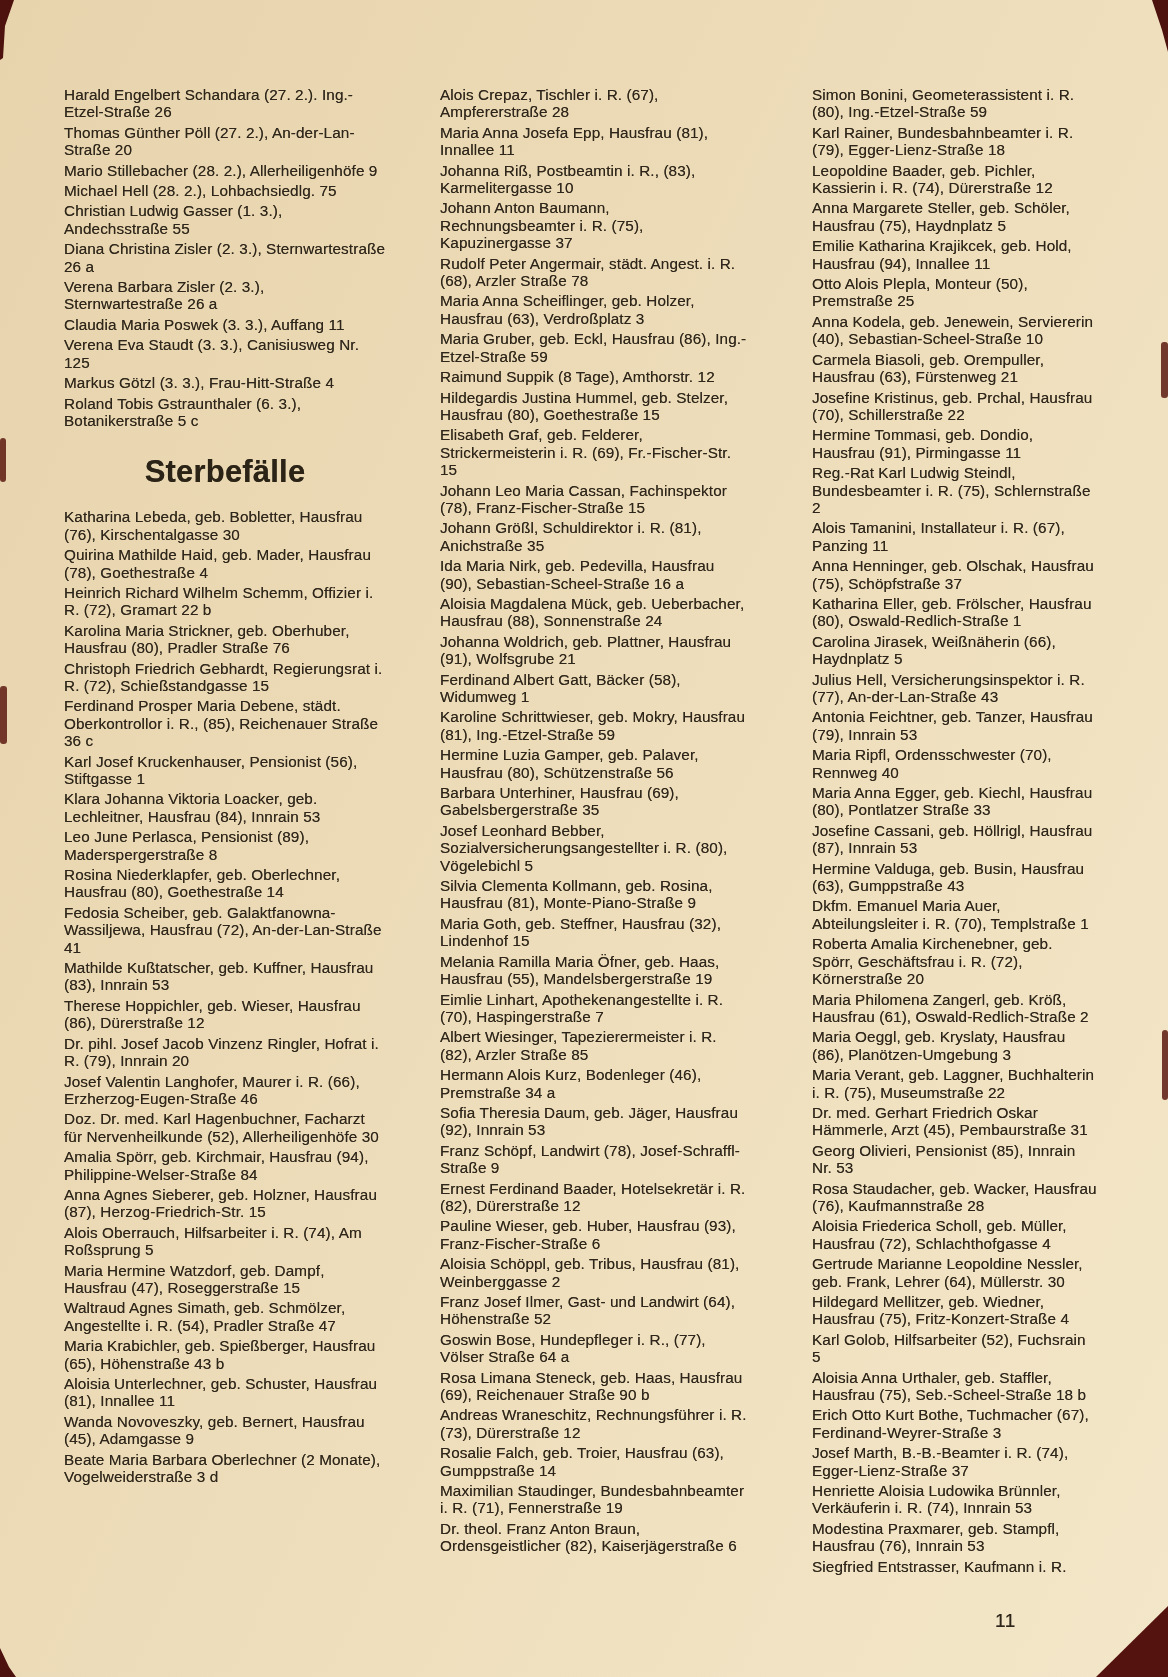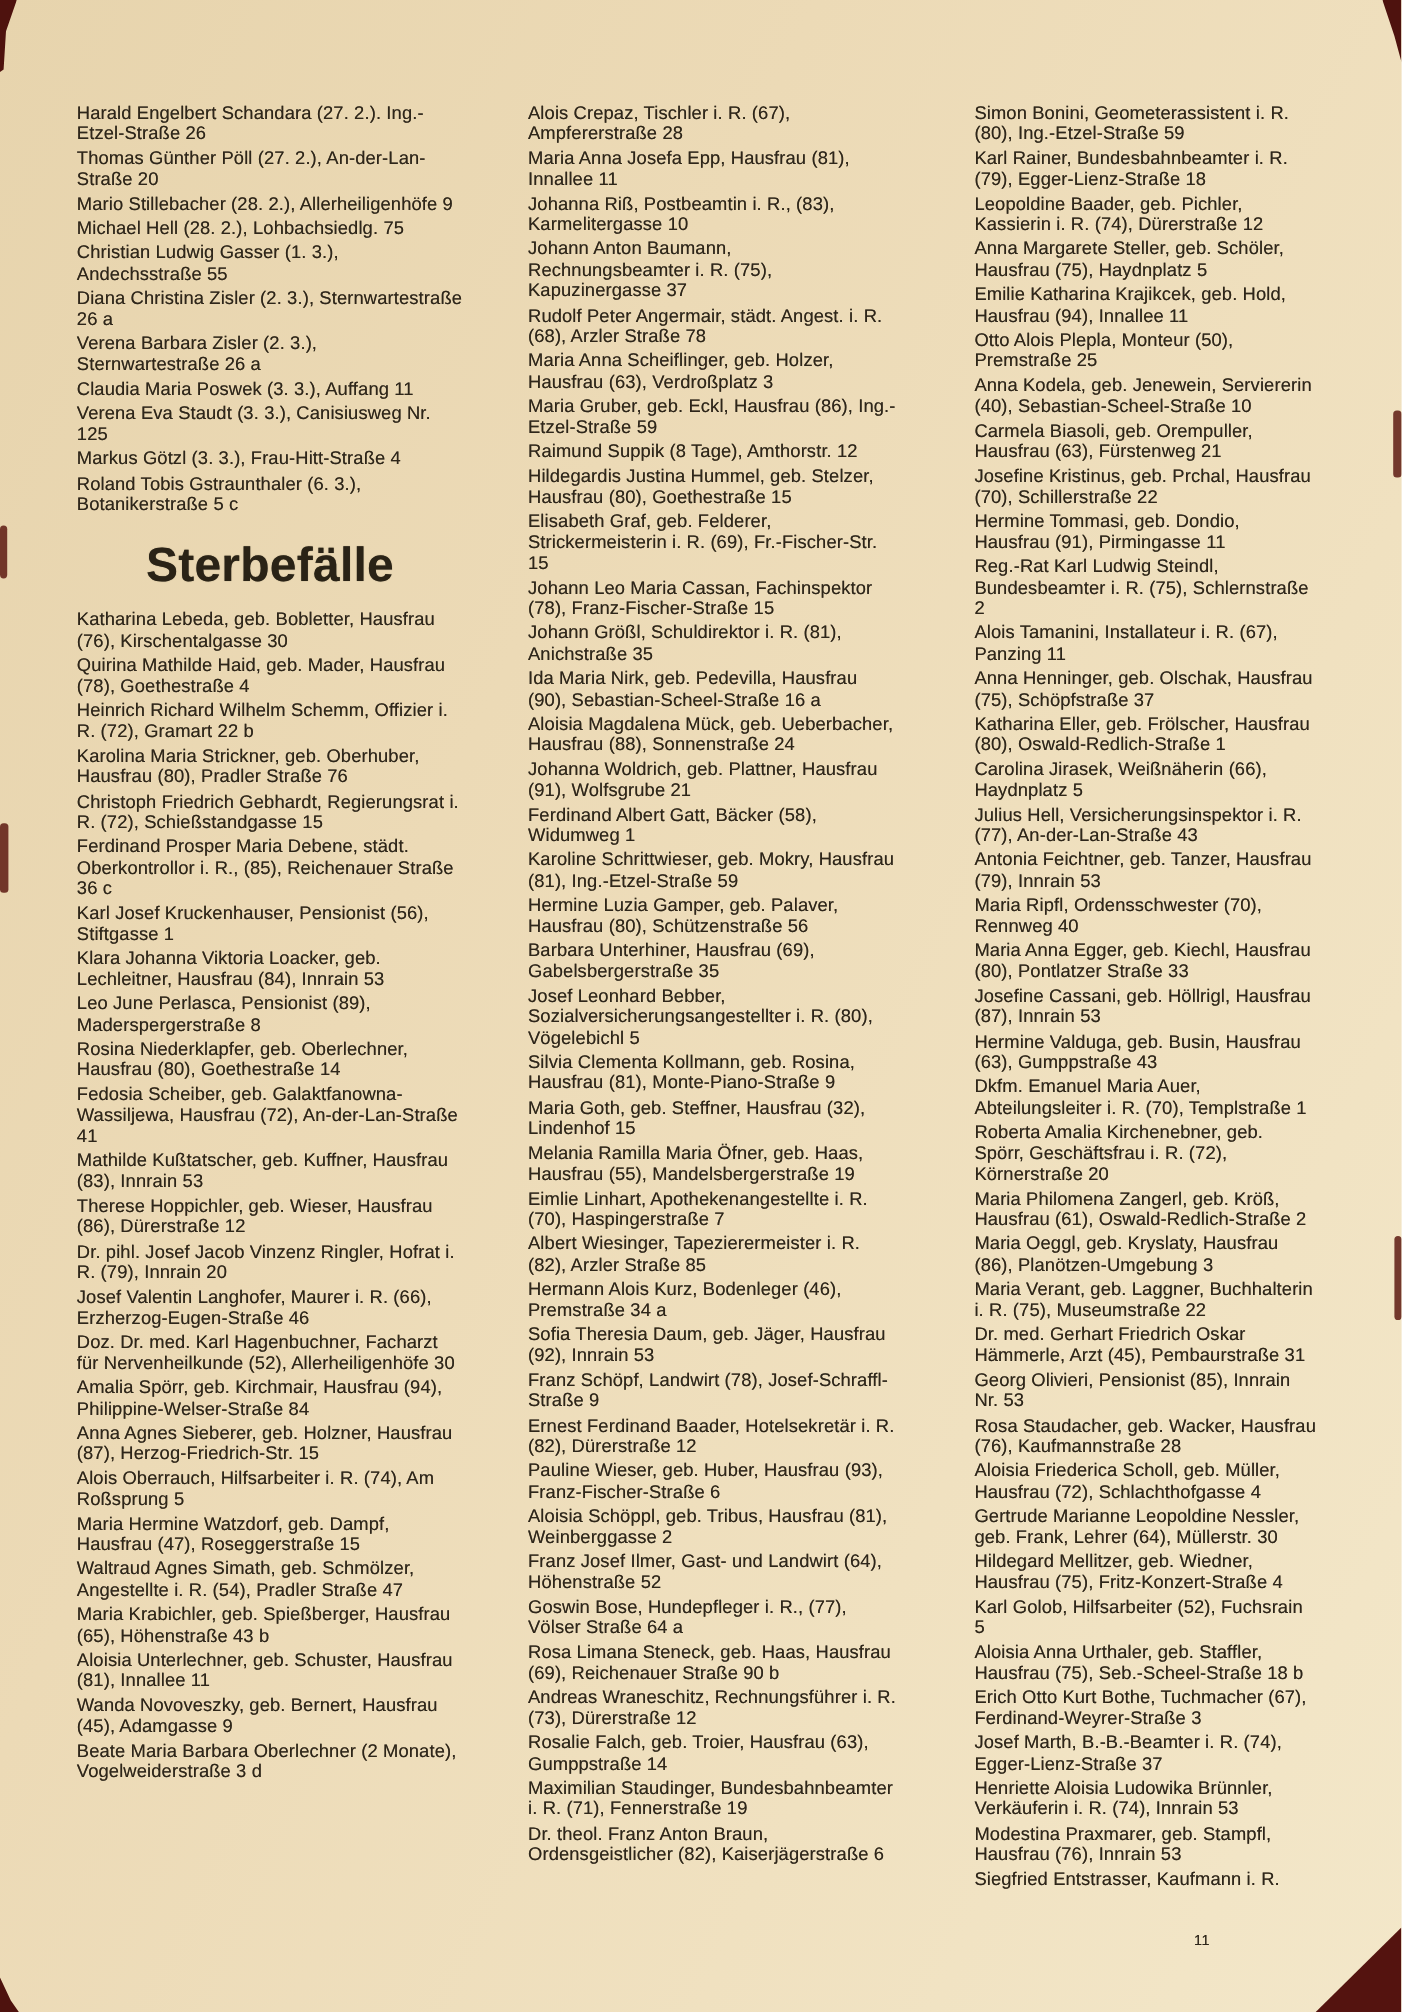--- a/index.html
+++ b/index.html
@@ -18,33 +18,33 @@
     font-size:15.3px;
     line-height:17.4px;
     text-shadow:0 0 .5px rgba(46,38,26,.65);
     letter-spacing:.1px;
   }
   #col1{left:64px;width:322px;}
   #col2{left:440px;width:308px;}
   #col3{left:767px;width:286px;margin-left:45px;}
   p.entry{margin:0 0 3px 0;}
   h1.section-heading{
-    font-size:40px;
+    font-size:31px;
     line-height:33px;
     font-weight:bold;
     text-align:center;
     margin:26px 0 20px 0;
     letter-spacing:.2px;
     color:#2a2316;
     text-shadow:0 0 .6px rgba(42,35,22,.7);
   }
   .page-number{
     position:absolute;
     left:995px;top:1610px;
-    font-size:12px;
+    font-size:19px;
     letter-spacing:.5px;
     text-shadow:0 0 .5px rgba(46,38,26,.65);
   }
   
   .artifact{position:absolute;pointer-events:none;}
   .a-tl{left:0;top:0;width:16px;height:60px;background:#4e120e;
         clip-path:polygon(0 0,14px 0,5px 26px,3px 58px,0 60px);}
   .a-left1{left:0;top:438px;width:6px;height:44px;background:#5d1a12;border-radius:3px;opacity:.85;}
   .a-left2{left:0;top:686px;width:7px;height:58px;background:#5d1a12;border-radius:3px;opacity:.85;}
   .a-bl{left:0;top:1645px;width:18px;height:32px;background:#4e120e;

